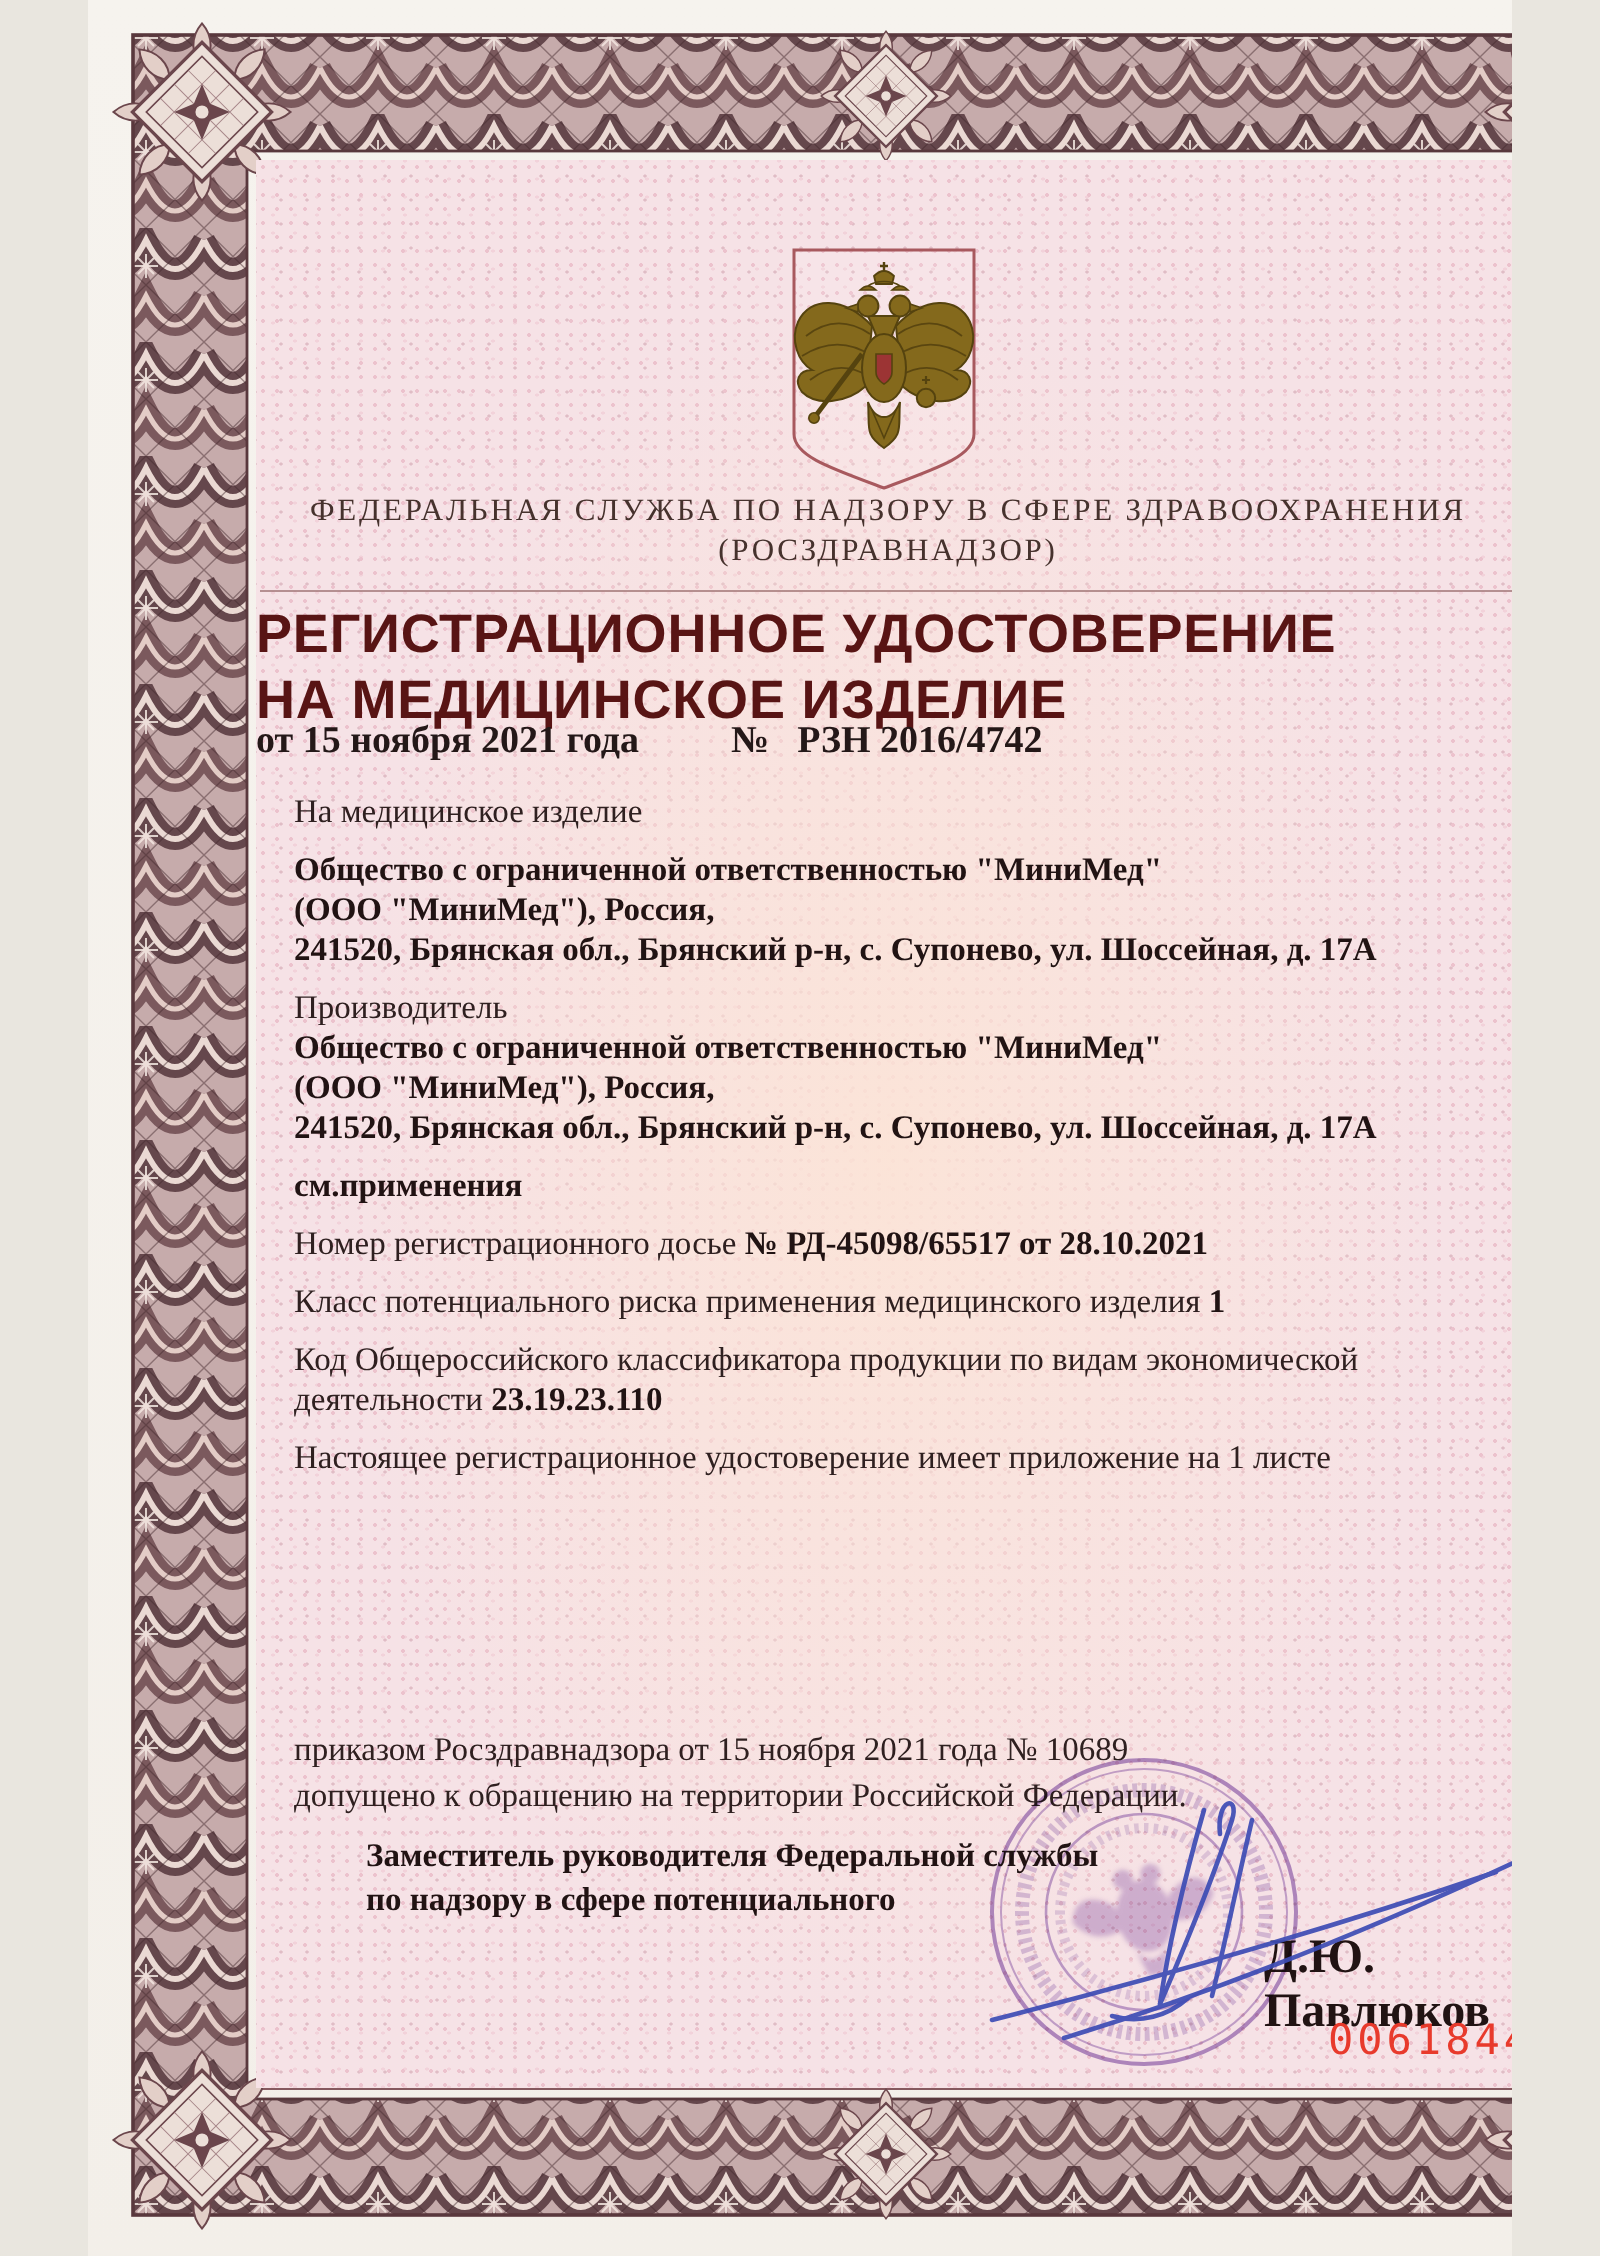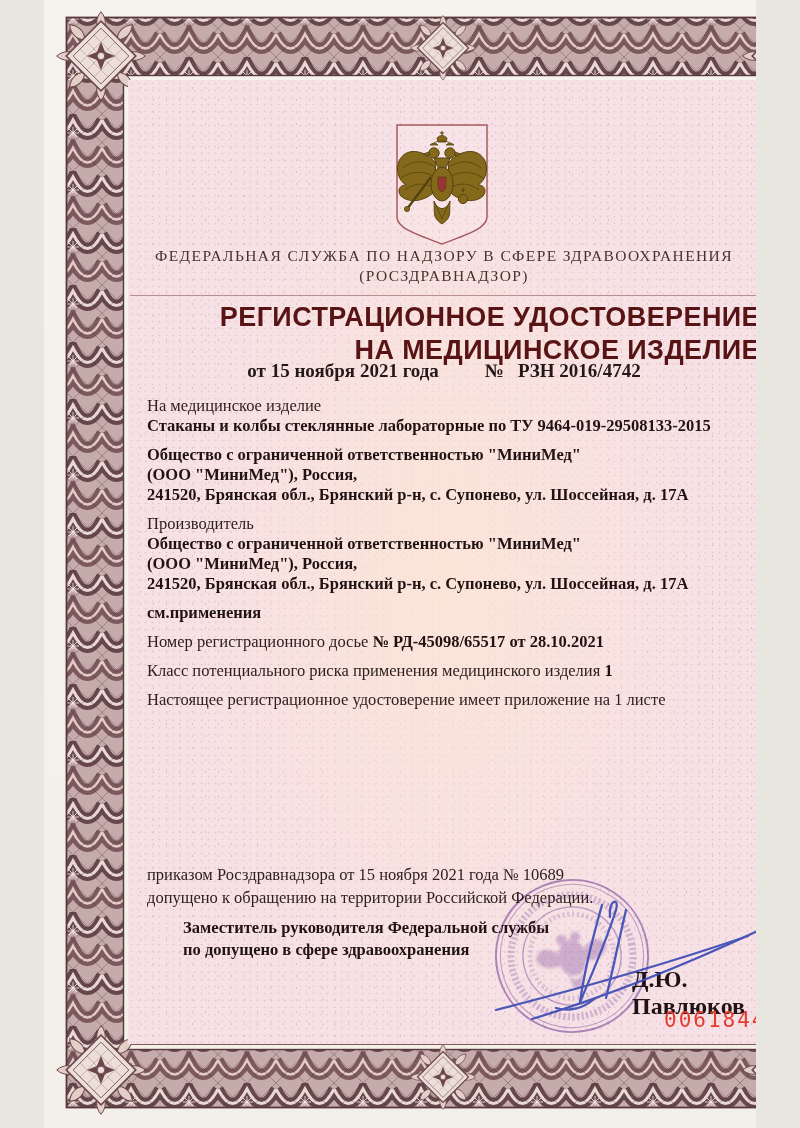--- a/index.html
+++ b/index.html
@@ -25,26 +25,26 @@
   }
   .agency{
     position:absolute;left:84px;top:246px;width:632px;text-align:center;
     font-size:15.5px;line-height:20px;letter-spacing:1.4px;color:#46322d;
   }
   .header-rule{
     position:absolute;left:86px;top:295px;width:628px;height:1px;
     background:rgba(128,74,74,.55);
   }
   .doc-title{
-    position:absolute;left:84px;top:301px;width:632px;text-align:right;
+    position:absolute;left:84px;top:301px;width:632px;text-align:left;
     font-family:"Liberation Sans", sans-serif;font-weight:bold;
     font-size:27px;line-height:33px;letter-spacing:.4px;color:#581414;
   }
   .date-row{
-    position:absolute;left:84px;top:360px;width:632px;text-align:center;
+    position:absolute;left:84px;top:360px;width:632px;text-align:left;
     font-weight:bold;font-size:19px;color:#241818;
   }
   .date-row .num-sign{margin-left:46px;}
   .date-row .num-val{margin-left:14px;}
   .body-text{
     position:absolute;left:103px;top:396px;width:618px;
     font-size:16.5px;line-height:20px;color:#2f2020;
   }
   .body-text p{margin:0 0 9px 0;}
   .body-text .line{display:block;}
@@ -167,21 +167,20 @@
     <div>РЕГИСТРАЦИОННОЕ УДОСТОВЕРЕНИЕ</div>
     <div>НА МЕДИЦИНСКОЕ ИЗДЕЛИЕ</div>
   </div>
   <div class="date-row">
     <span>от 15 ноября 2021 года</span><span class="num-sign">№</span><span class="num-val">РЗН 2016/4742</span>
   </div>
 
   <div class="body-text">
     <p>
       <span class="line">На медицинское изделие</span>
-      <b class="line">Стаканы и колбы стеклянные лабораторные по ТУ 9464-019-29508133-2015</b>
     </p>
     <p>
       <b class="line">Общество с ограниченной ответственностью "МиниМед"</b>
       <b class="line">(ООО "МиниМед"), Россия,</b>
       <b class="line">241520, Брянская обл., Брянский р-н, с. Супонево, ул. Шоссейная, д. 17А</b>
     </p>
     <p>
       <span class="line">Производитель</span>
       <b class="line">Общество с ограниченной ответственностью "МиниМед"</b>
       <b class="line">(ООО "МиниМед"), Россия,</b>
@@ -190,32 +189,36 @@
     <p>
       <b class="line">см.применения</b>
     </p>
     <p>
       <span>Номер регистрационного досье</span>
       <b>№ РД-45098/65517 от 28.10.2021</b>
     </p>
     <p>
       <span>Класс потенциального риска применения медицинского изделия</span>
       <b>1</b>
+    </p>
+    <p>
+      <span>Код Общероссийского классификатора продукции по видам экономической деятельности</span>
+      <b>23.19.23.110</b>
     </p>
     <p>
       <span>Настоящее регистрационное удостоверение имеет приложение на 1 листе</span>
     </p>
   </div>
 
   <div class="footer-text">
     <div>приказом Росздравнадзора от 15 ноября 2021 года № 10689</div>
     <div>допущено к обращению на территории Российской Федерации.</div>
     <div class="signer-title">
       <div>Заместитель руководителя Федеральной службы</div>
-      <div>по допущено в сфере здравоохранения</div>
+      <div>по надзору в сфере потенциального</div>
     </div>
   </div>
   <div class="signer-name">Д.Ю. Павлюков</div>
   <div class="serial">0061844</div>
 
   <svg class="stamp" width="160" height="160" viewBox="0 0 160 160">
     <defs>
         <filter id="blur1">
           <feGaussianBlur stdDeviation="1.4"></feGaussianBlur>
         </filter>

